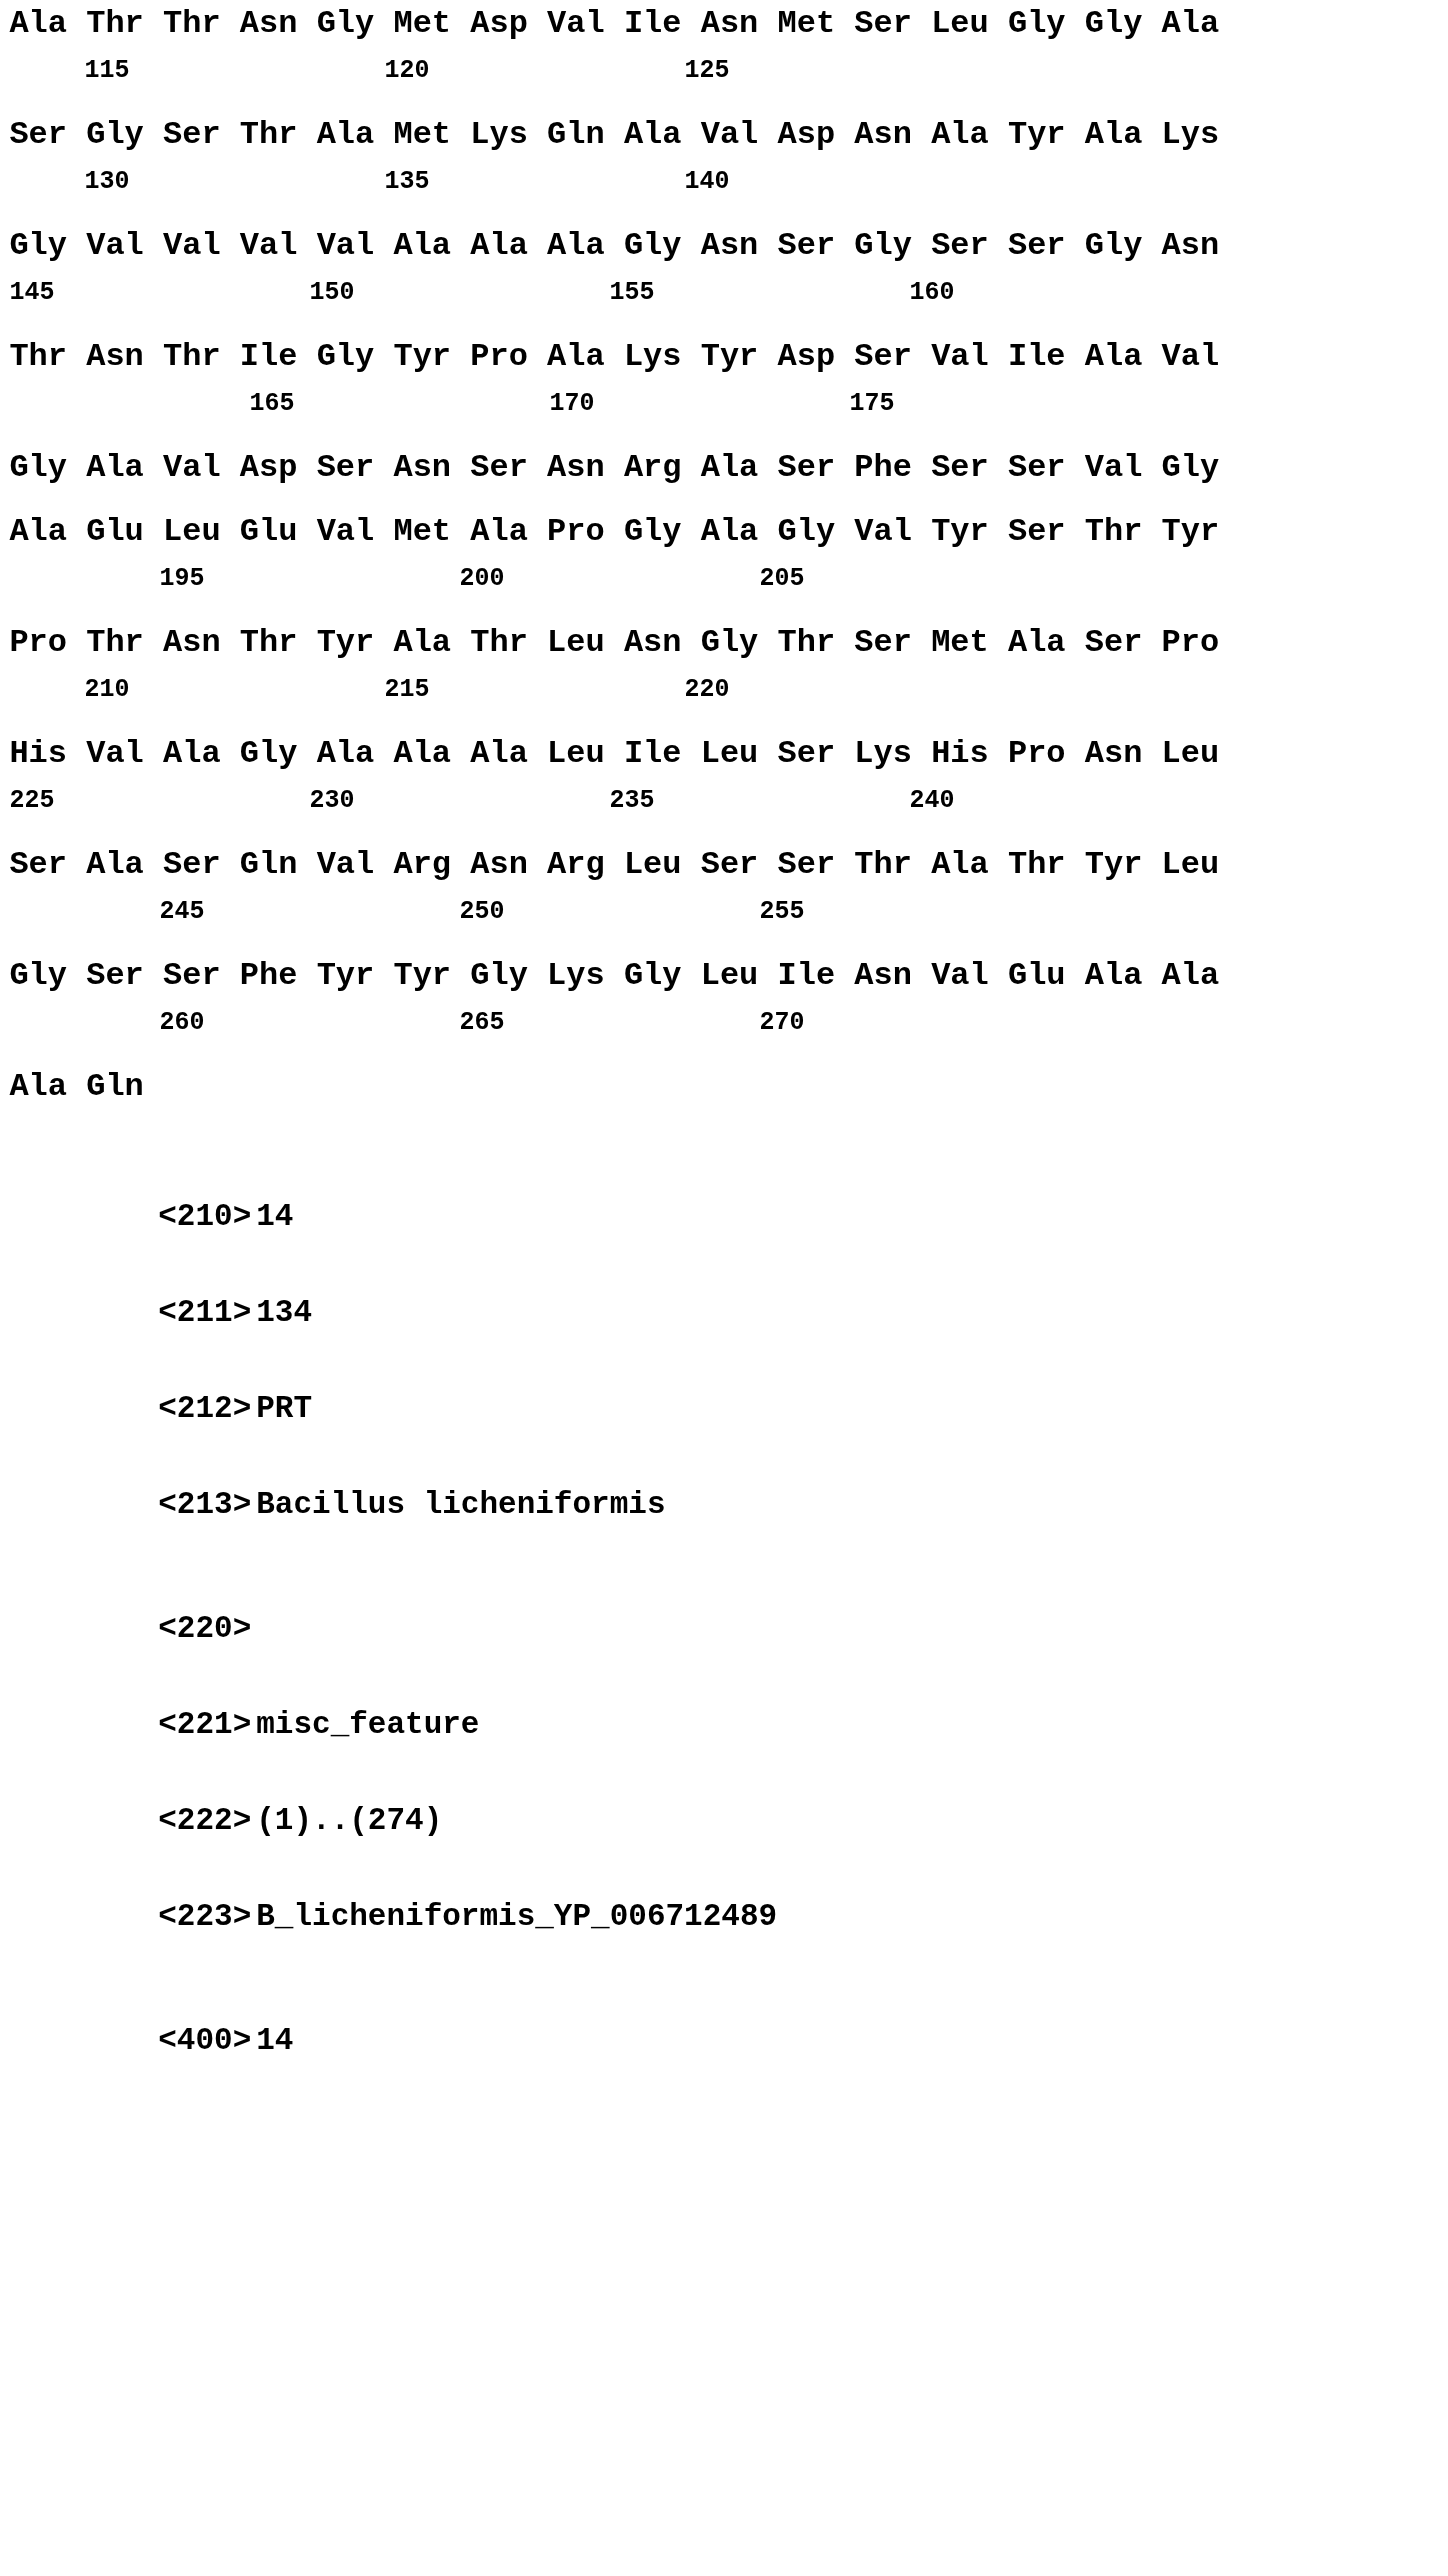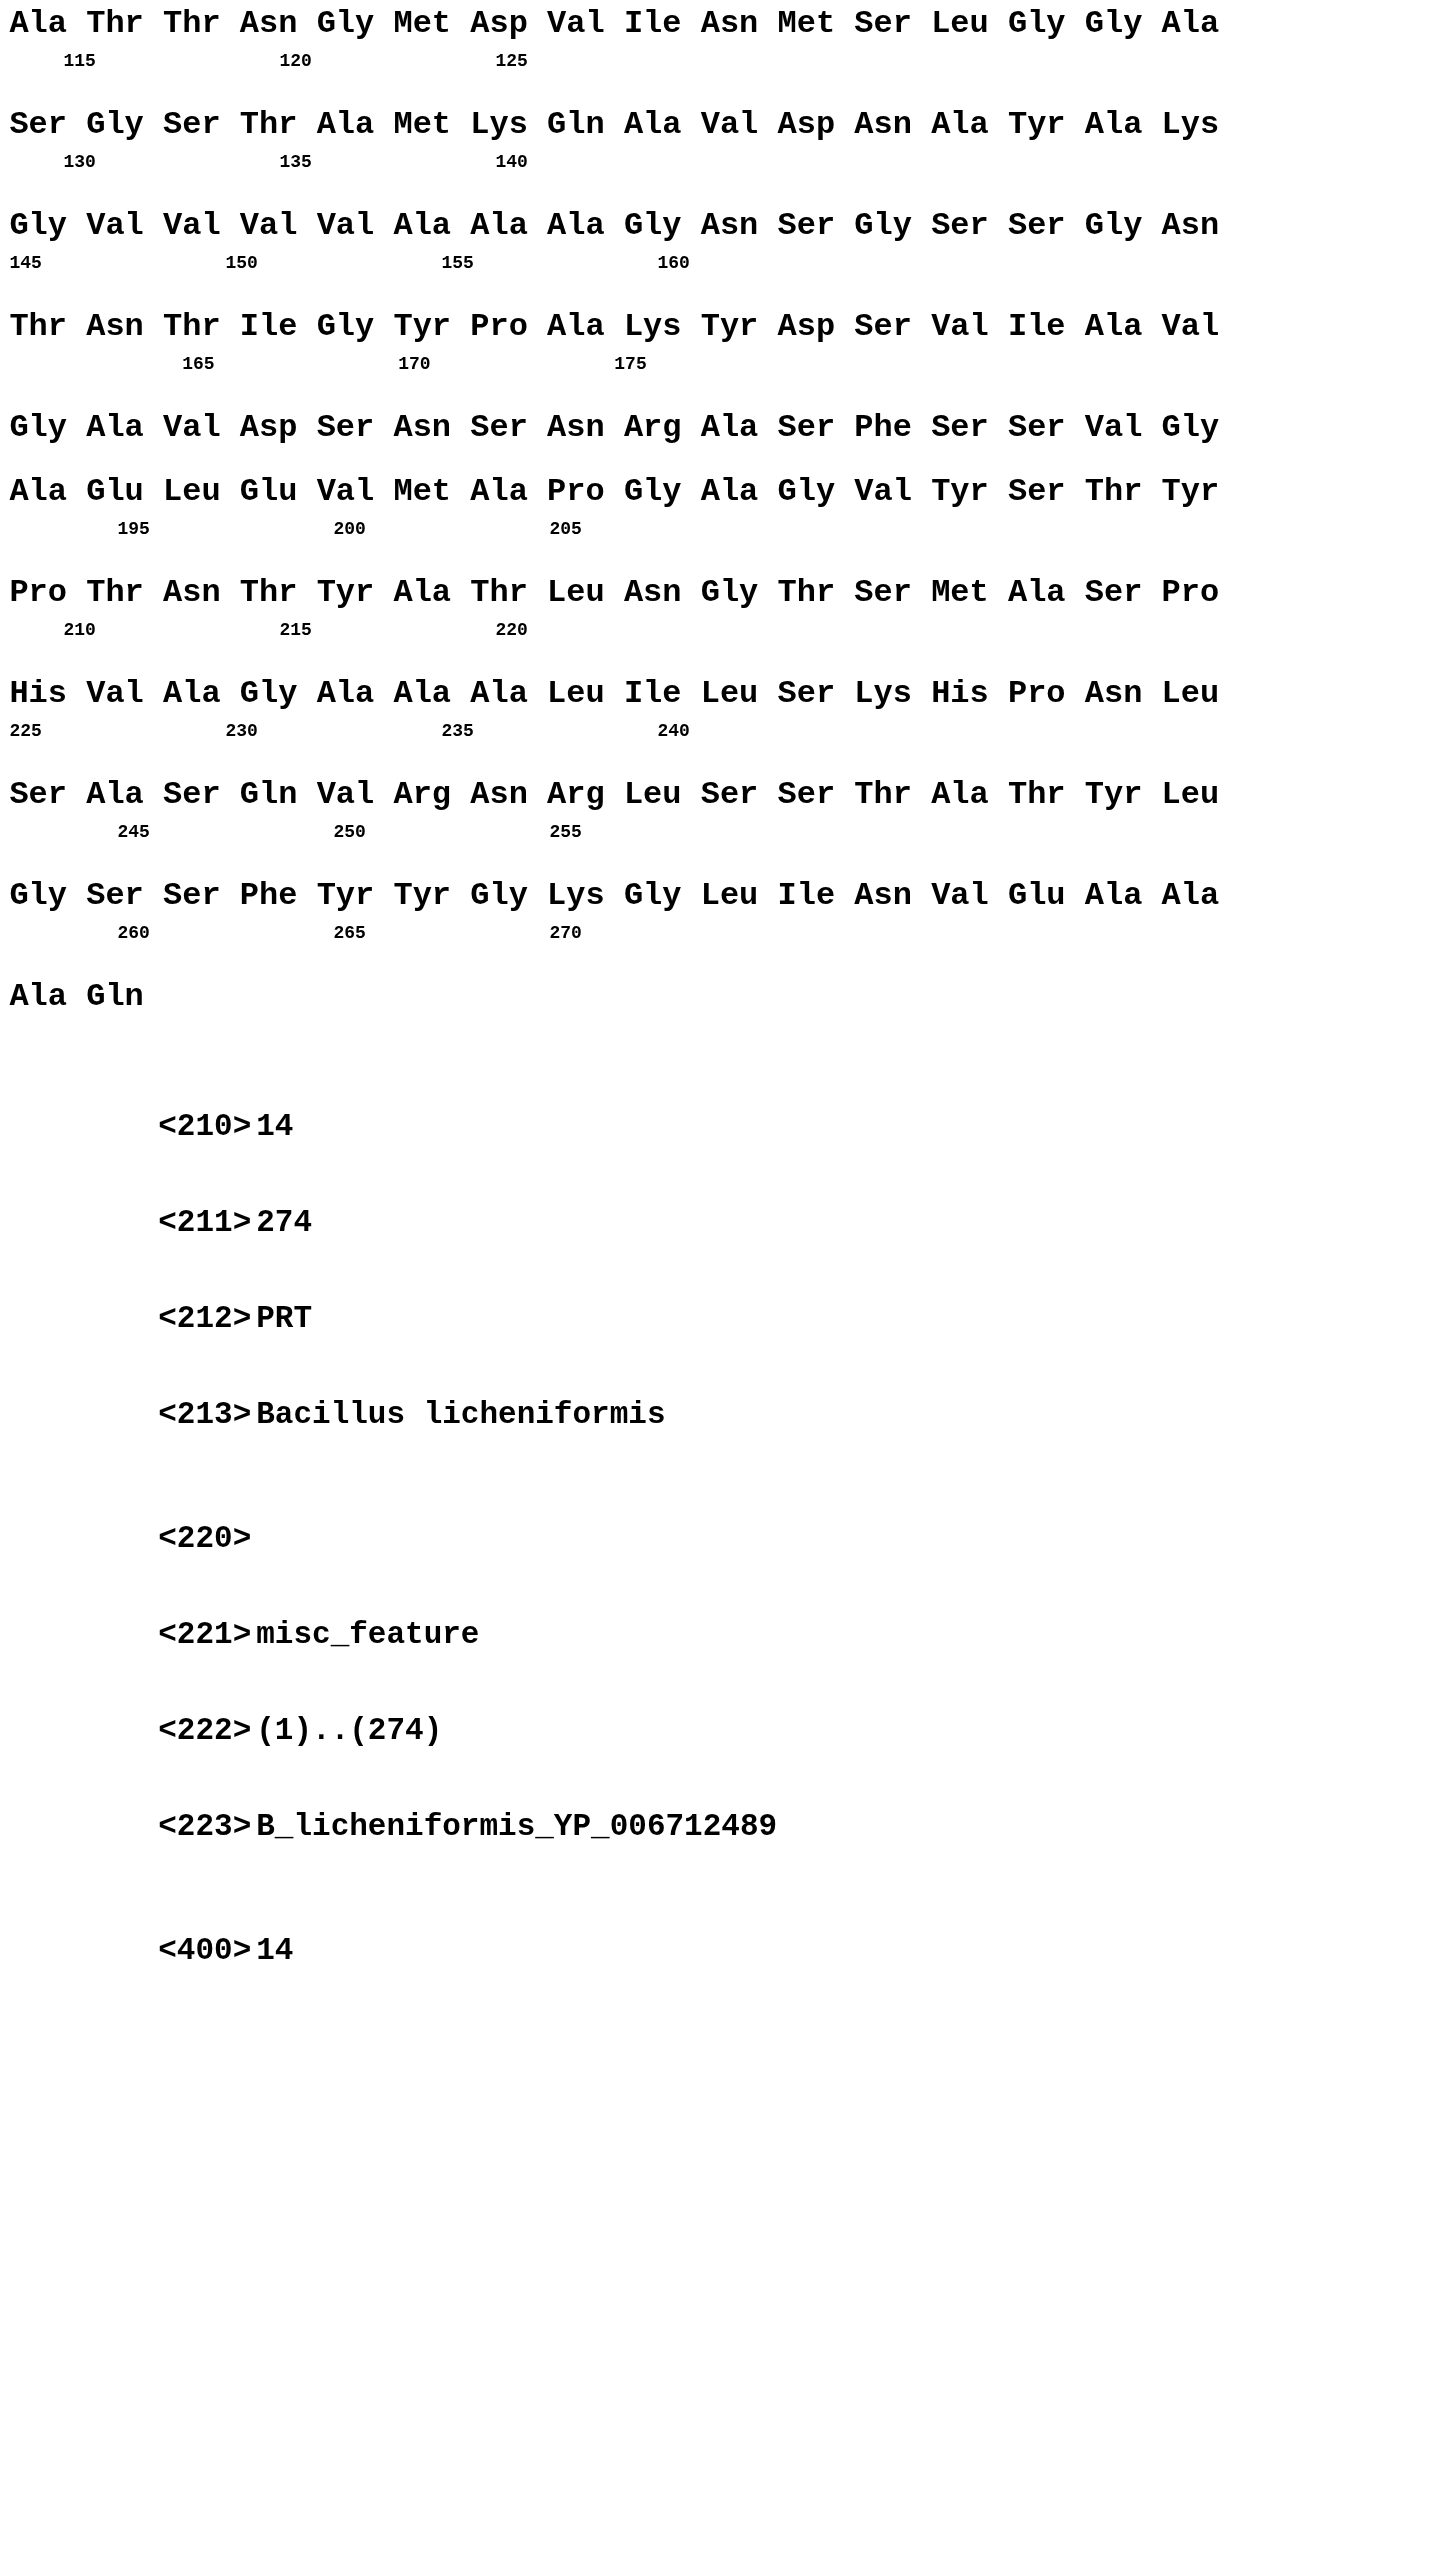--- a/index.html
+++ b/index.html
@@ -29,26 +29,26 @@
   }
   .seq-line {
     font-size: 32px;
     font-weight: bold;
     letter-spacing: 0px;
     line-height: 32px;
     white-space: pre;
     font-family: "Liberation Mono", "DejaVu Sans Mono", monospace;
   }
   .num-line {
-    font-size: 18px;
+    font-size: 25px;
     font-weight: bold;
     line-height: 32px;
     white-space: pre;
     font-family: "Liberation Mono", "DejaVu Sans Mono", monospace;
-    margin-top: 5px;
+    margin-top: 15px;
   }
   
   .field-group {
     margin-bottom: 28px;
   }
   .field-row {
     font-size: 31px;
     font-weight: bold;
     line-height: 32px;
     white-space: pre;
@@ -111,21 +111,21 @@
       </div>
     </div>
 
     <div class="spacer-md"></div>
 
     <div class="field-group">
       <div class="field-row">
         <span class="tag">&lt;210&gt;</span><span>14</span>
       </div>
       <div class="field-row">
-        <span class="tag">&lt;211&gt;</span><span>274</span>
+        <span class="tag">&lt;211&gt;</span><span>134</span>
       </div>
       <div class="field-row">
         <span class="tag">&lt;212&gt;</span><span>PRT</span>
       </div>
       <div class="field-row">
         <span class="tag">&lt;213&gt;</span><span>Bacillus licheniformis</span>
       </div>
     </div>
 
     <div class="field-group">

